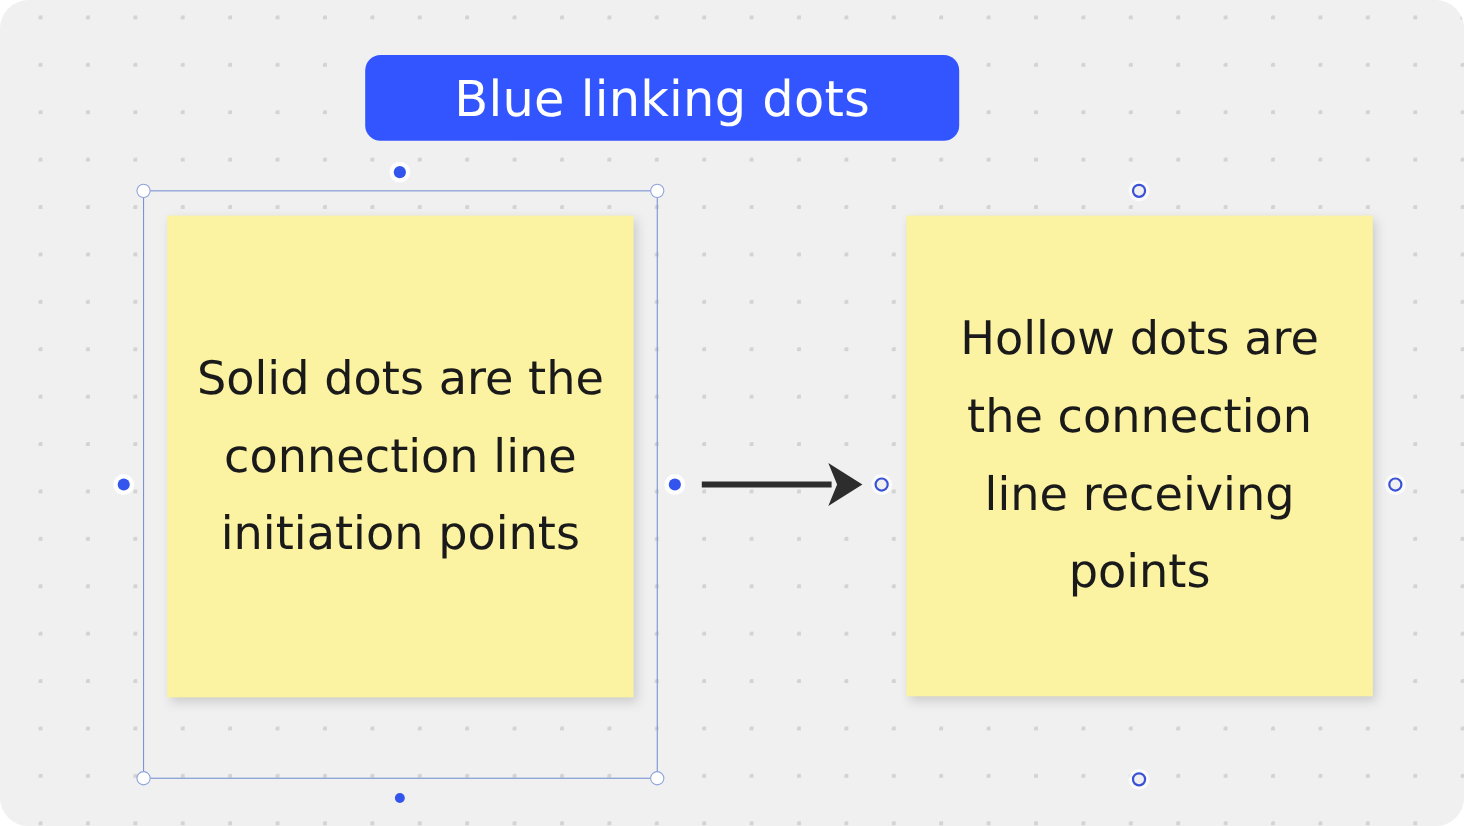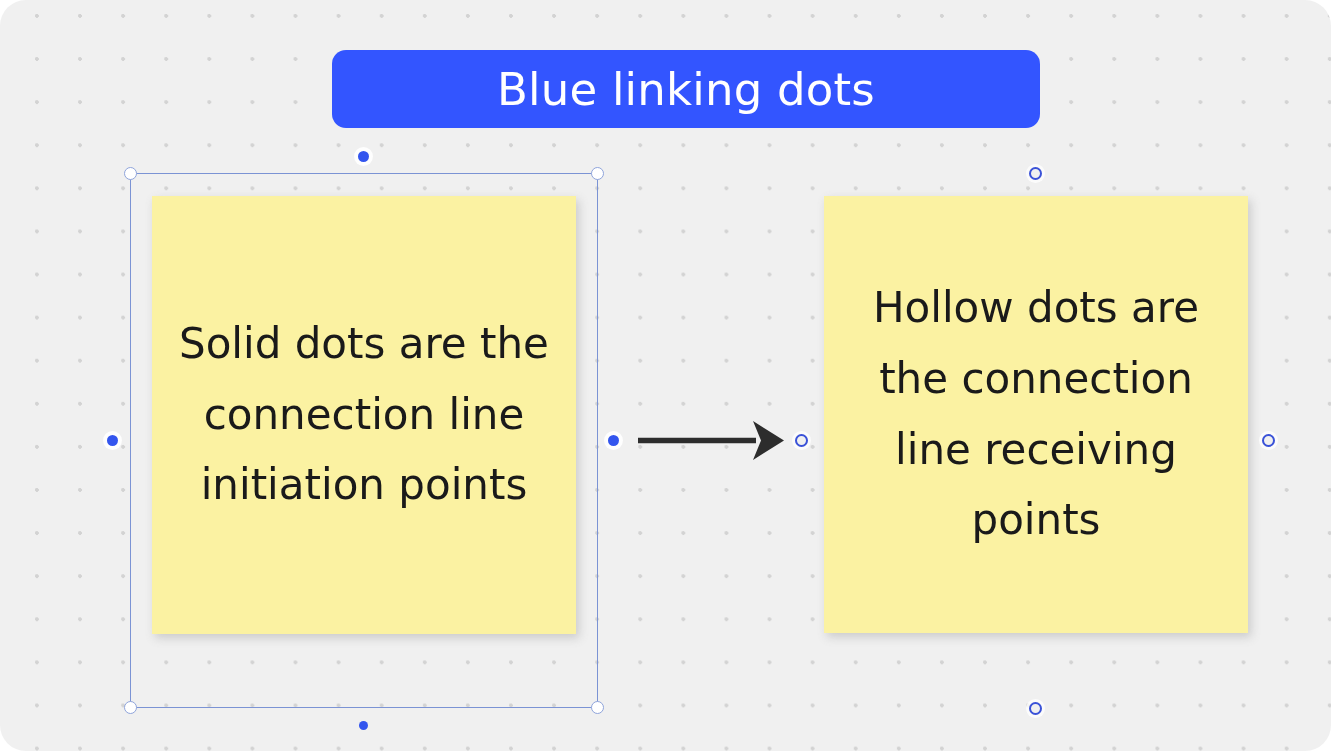--- a/index.html
+++ b/index.html
@@ -26,21 +26,21 @@
     background-size: 43.1px 43.1px;
     background-position: 35px 14px;
     overflow: hidden;
   }
 
   
   #title-banner {
     position: absolute;
     left: 332px;
     top: 50px;
-    width: 708px;
+    width: 540px;
     height: 78px;
     border-radius: 14px;
     background: #3355ff;
     display: flex;
     align-items: center;
     justify-content: center;
     box-sizing: border-box;
   }
   #title-banner .title-text {
     color: #ffffff;

